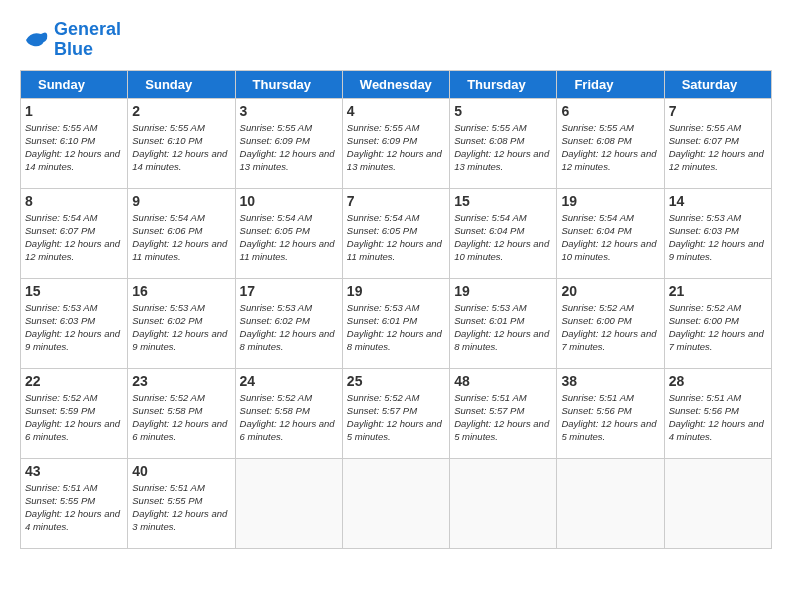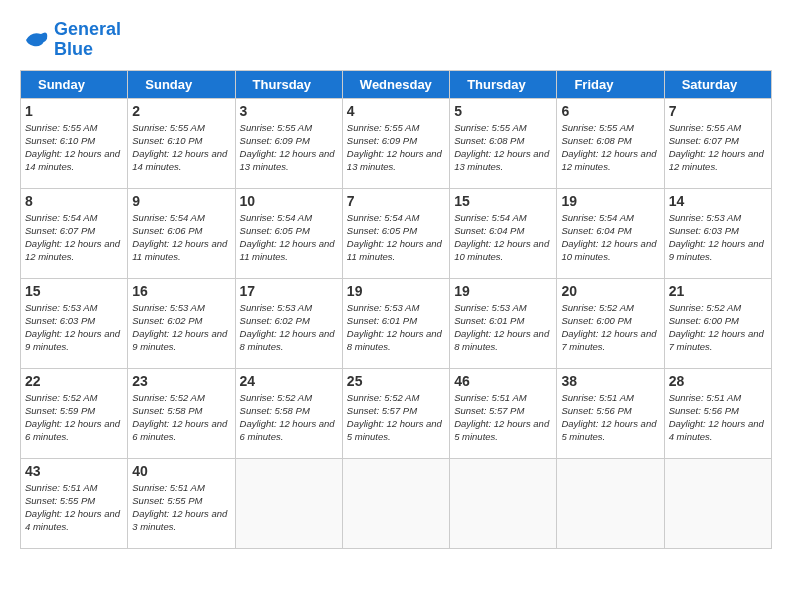--- a/index.html
+++ b/index.html
@@ -219,21 +219,21 @@
         </td>
         <td>
           <span class="day-number">24</span>
 <div class="day-info">Sunrise: 5:52 AM<br>Sunset: 5:58 PM<br>Daylight: 12 hours and 6 minutes.</div>
         </td>
         <td>
           <span class="day-number">25</span>
 <div class="day-info">Sunrise: 5:52 AM<br>Sunset: 5:57 PM<br>Daylight: 12 hours and 5 minutes.</div>
         </td>
         <td>
-          <span class="day-number">46</span>
+          <span class="day-number">48</span>
 <div class="day-info">Sunrise: 5:51 AM<br>Sunset: 5:57 PM<br>Daylight: 12 hours and 5 minutes.</div>
         </td>
         <td>
           <span class="day-number">38</span>
 <div class="day-info">Sunrise: 5:51 AM<br>Sunset: 5:56 PM<br>Daylight: 12 hours and 5 minutes.</div>
         </td>
         <td>
           <span class="day-number">28</span>
 <div class="day-info">Sunrise: 5:51 AM<br>Sunset: 5:56 PM<br>Daylight: 12 hours and 4 minutes.</div>
         </td>

